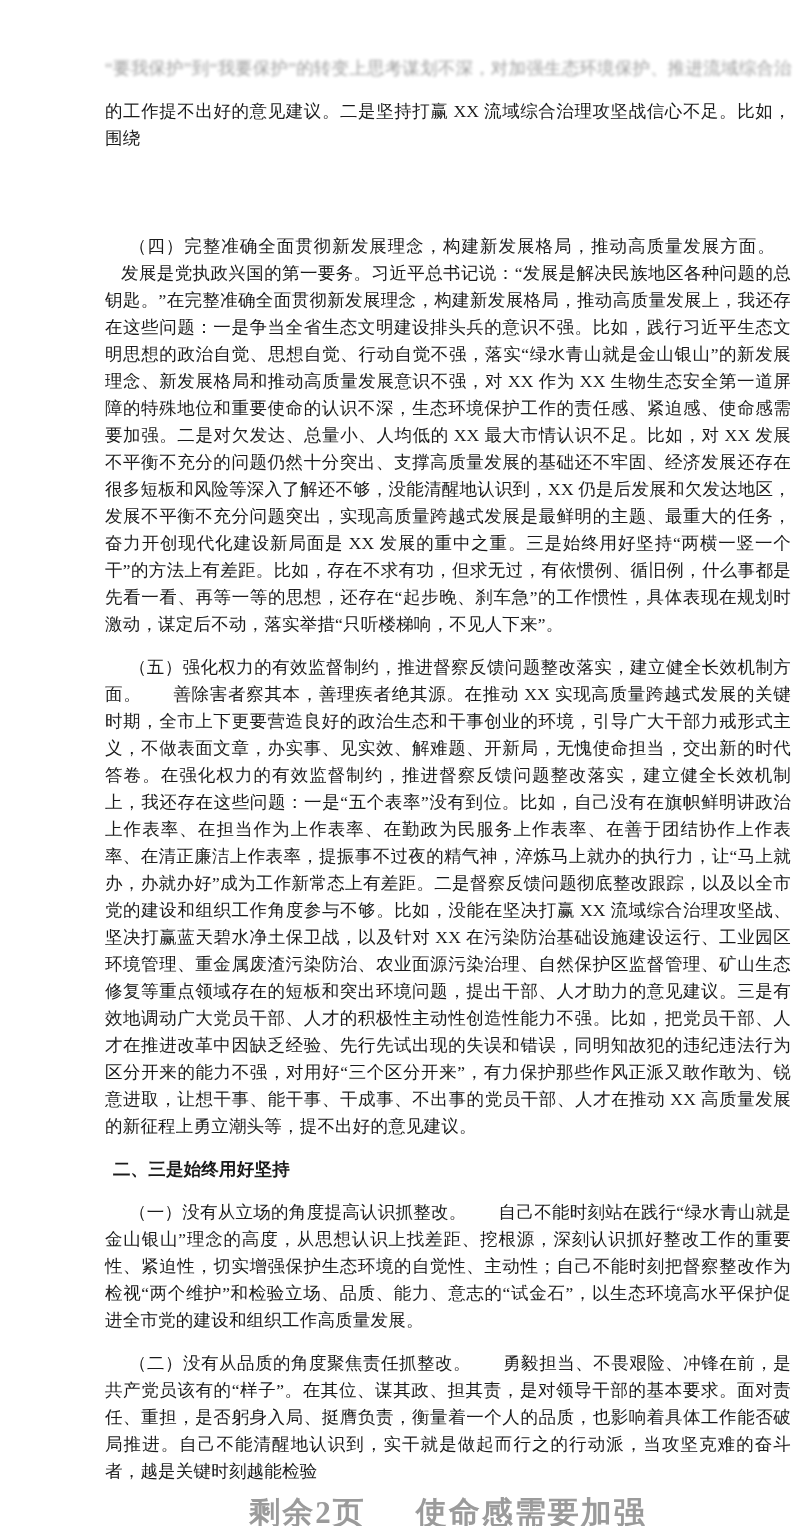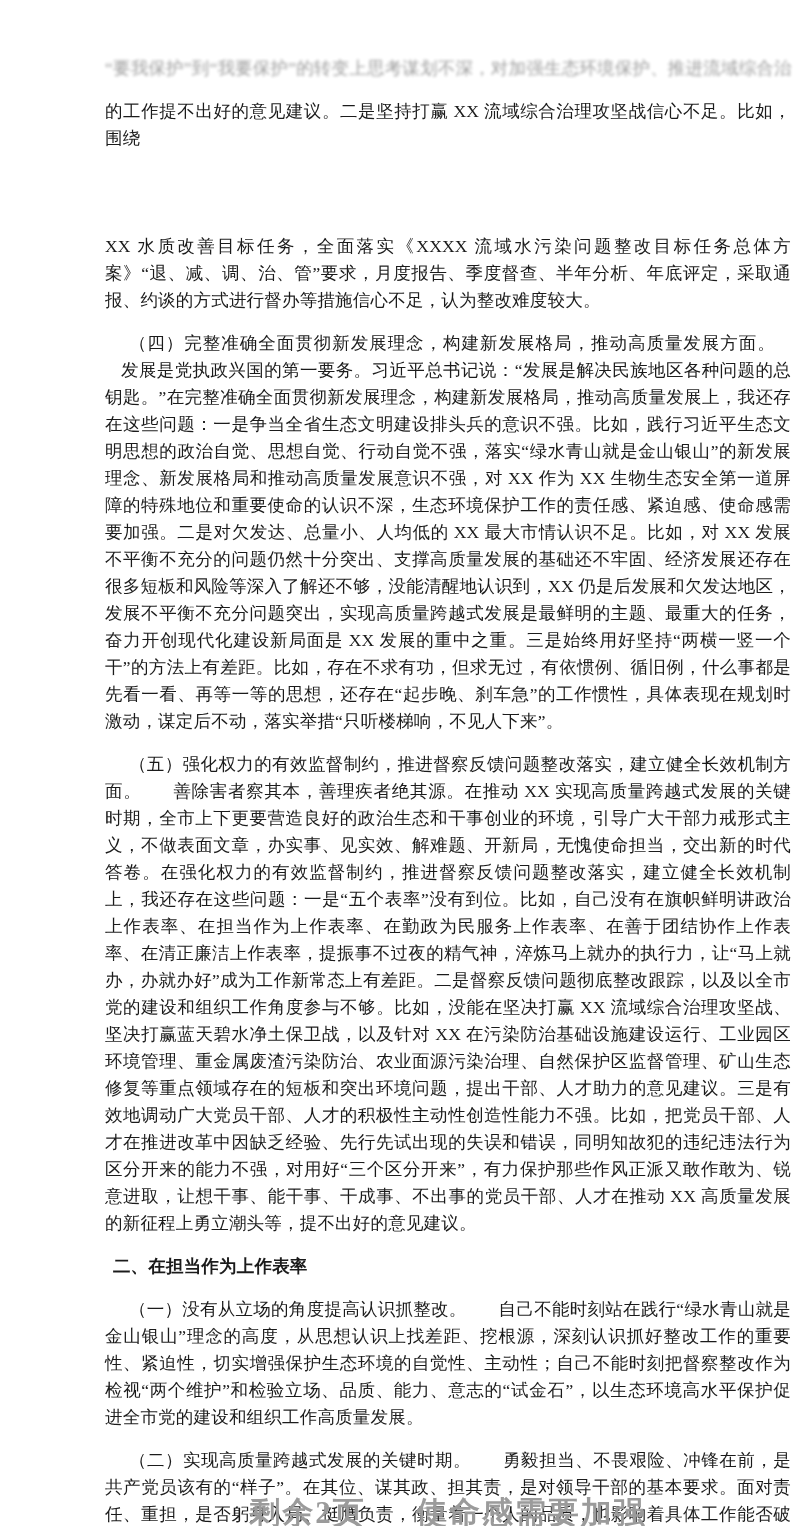--- a/index.html
+++ b/index.html
@@ -56,31 +56,30 @@
 
 <div class="page">
   <div class="doc">
 
     <div class="blur-line">“要我保护”到“我要保护”的转变上思考谋划不深，对加强生态环境保护、推进流域综合治理</div>
 
     <p class="flush">的工作提不出好的意见建议。二是坚持打赢 XX 流域综合治理攻坚战信心不足。比如，围绕</p>
 
     <div class="gap"></div>
 
-    <p class="flush">XX 水质改善目标任务，全面落实《XXXX 流域水污染问题整改目标任务总体方案》“退、减、调、治、管”要求，月度报告、季度督查、半年分析、年底评定，采取通报、约谈的方式进行督办等措施信心不足，认为整改难度较大。</p>
 
     <p class="para"><b class="lead">（四）完整准确全面贯彻新发展理念，构建新发展格局，推动高质量发展方面。</b><span>发展是党执政兴国的第一要务。习近平总书记说：“发展是解决民族地区各种问题的总钥匙。”在完整准确全面贯彻新发展理念，构建新发展格局，推动高质量发展上，我还存在这些问题：一是争当全省生态文明建设排头兵的意识不强。比如，践行习近平生态文明思想的政治自觉、思想自觉、行动自觉不强，落实“绿水青山就是金山银山”的新发展理念、新发展格局和推动高质量发展意识不强，对 XX 作为 XX 生物生态安全第一道屏障的特殊地位和重要使命的认识不深，生态环境保护工作的责任感、紧迫感、使命感需要加强。二是对欠发达、总量小、人均低的 XX 最大市情认识不足。比如，对 XX 发展不平衡不充分的问题仍然十分突出、支撑高质量发展的基础还不牢固、经济发展还存在很多短板和风险等深入了解还不够，没能清醒地认识到，XX 仍是后发展和欠发达地区，发展不平衡不充分问题突出，实现高质量跨越式发展是最鲜明的主题、最重大的任务，奋力开创现代化建设新局面是 XX 发展的重中之重。三是始终用好坚持“两横一竖一个干”的方法上有差距。比如，存在不求有功，但求无过，有依惯例、循旧例，什么事都是先看一看、再等一等的思想，还存在“起步晚、刹车急”的工作惯性，具体表现在规划时激动，谋定后不动，落实举措“只听楼梯响，不见人下来”。</span></p>
 
     <p class="para"><b class="lead">（五）强化权力的有效监督制约，推进督察反馈问题整改落实，建立健全长效机制方面。</b><span>善除害者察其本，善理疾者绝其源。在推动 XX 实现高质量跨越式发展的关键时期，全市上下更要营造良好的政治生态和干事创业的环境，引导广大干部力戒形式主义，不做表面文章，办实事、见实效、解难题、开新局，无愧使命担当，交出新的时代答卷。在强化权力的有效监督制约，推进督察反馈问题整改落实，建立健全长效机制上，我还存在这些问题：一是“五个表率”没有到位。比如，自己没有在旗帜鲜明讲政治上作表率、在担当作为上作表率、在勤政为民服务上作表率、在善于团结协作上作表率、在清正廉洁上作表率，提振事不过夜的精气神，淬炼马上就办的执行力，让“马上就办，办就办好”成为工作新常态上有差距。二是督察反馈问题彻底整改跟踪，以及以全市党的建设和组织工作角度参与不够。比如，没能在坚决打赢 XX 流域综合治理攻坚战、坚决打赢蓝天碧水净土保卫战，以及针对 XX 在污染防治基础设施建设运行、工业园区环境管理、重金属废渣污染防治、农业面源污染治理、自然保护区监督管理、矿山生态修复等重点领域存在的短板和突出环境问题，提出干部、人才助力的意见建议。三是有效地调动广大党员干部、人才的积极性主动性创造性能力不强。比如，把党员干部、人才在推进改革中因缺乏经验、先行先试出现的失误和错误，同明知故犯的违纪违法行为区分开来的能力不强，对用好“三个区分开来”，有力保护那些作风正派又敢作敢为、锐意进取，让想干事、能干事、干成事、不出事的党员干部、人才在推动 XX 高质量发展的新征程上勇立潮头等，提不出好的意见建议。</span></p>
 
-    <p class="heading">二、在担当作为上作表率</p>
+    <p class="heading">二、三是始终用好坚持</p>
 
     <p class="para"><b class="lead">（一）没有从立场的角度提高认识抓整改。</b><span>自己不能时刻站在践行“绿水青山就是金山银山”理念的高度，从思想认识上找差距、挖根源，深刻认识抓好整改工作的重要性、紧迫性，切实增强保护生态环境的自觉性、主动性；自己不能时刻把督察整改作为检视“两个维护”和检验立场、品质、能力、意志的“试金石”，以生态环境高水平保护促进全市党的建设和组织工作高质量发展。</span></p>
 
-    <p class="para"><b class="lead">（二）实现高质量跨越式发展的关键时期。</b><span>勇毅担当、不畏艰险、冲锋在前，是共产党员该有的“样子”。在其位、谋其政、担其责，是对领导干部的基本要求。面对责任、重担，是否躬身入局、挺膺负责，衡量着一个人的品质，也影响着具体工作能否破局推进。自己不能清醒地认识到，实干就是做起而行之的行动派，当攻坚克难的奋斗者，越是关键时刻越能检验</span></p>
+    <p class="para"><b class="lead">（二）没有从品质的角度聚焦责任抓整改。</b><span>勇毅担当、不畏艰险、冲锋在前，是共产党员该有的“样子”。在其位、谋其政、担其责，是对领导干部的基本要求。面对责任、重担，是否躬身入局、挺膺负责，衡量着一个人的品质，也影响着具体工作能否破局推进。自己不能清醒地认识到，实干就是做起而行之的行动派，当攻坚克难的奋斗者，越是关键时刻越能检验</span></p>
 
   </div>
 
   <div class="footer" style="color: rgb(155, 155, 155);">
     <span>剩余2页</span>
     <span>使命感需要加强</span>
   </div>
 </div>
 
 </body></html>

